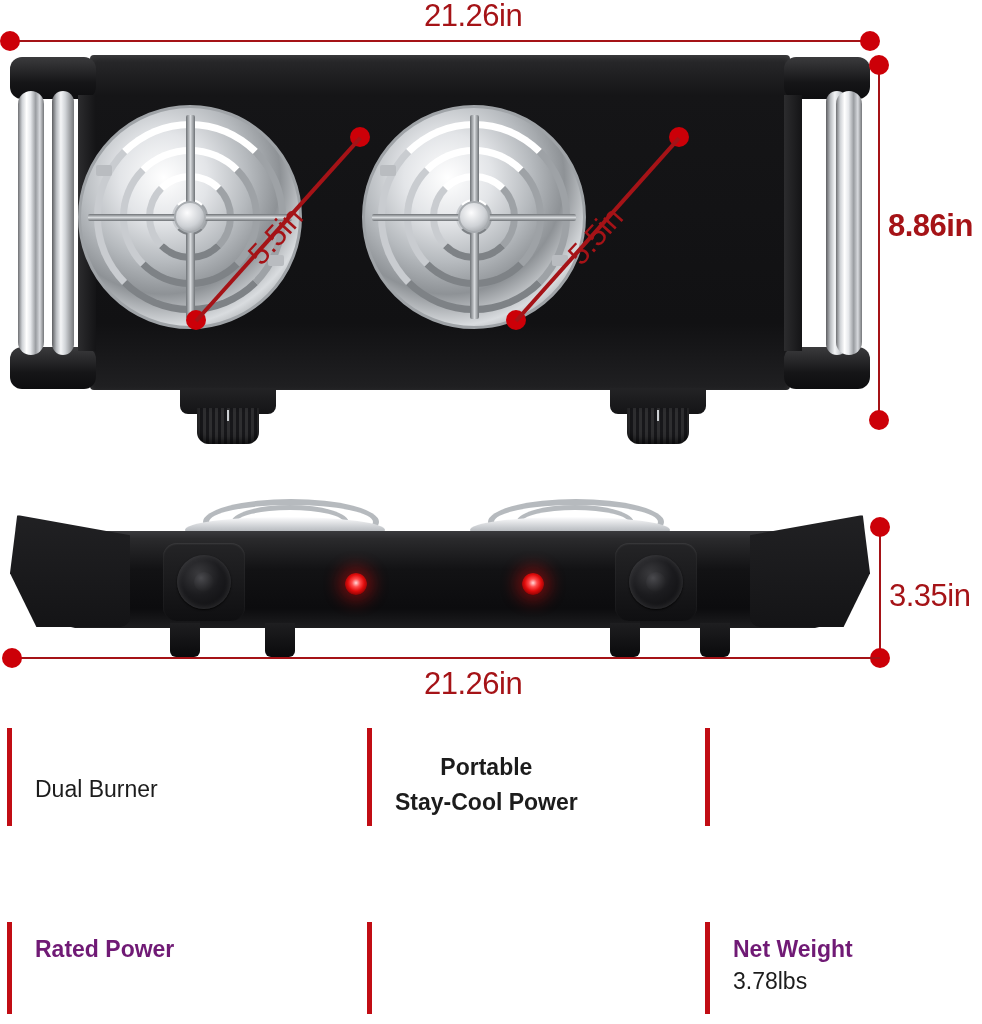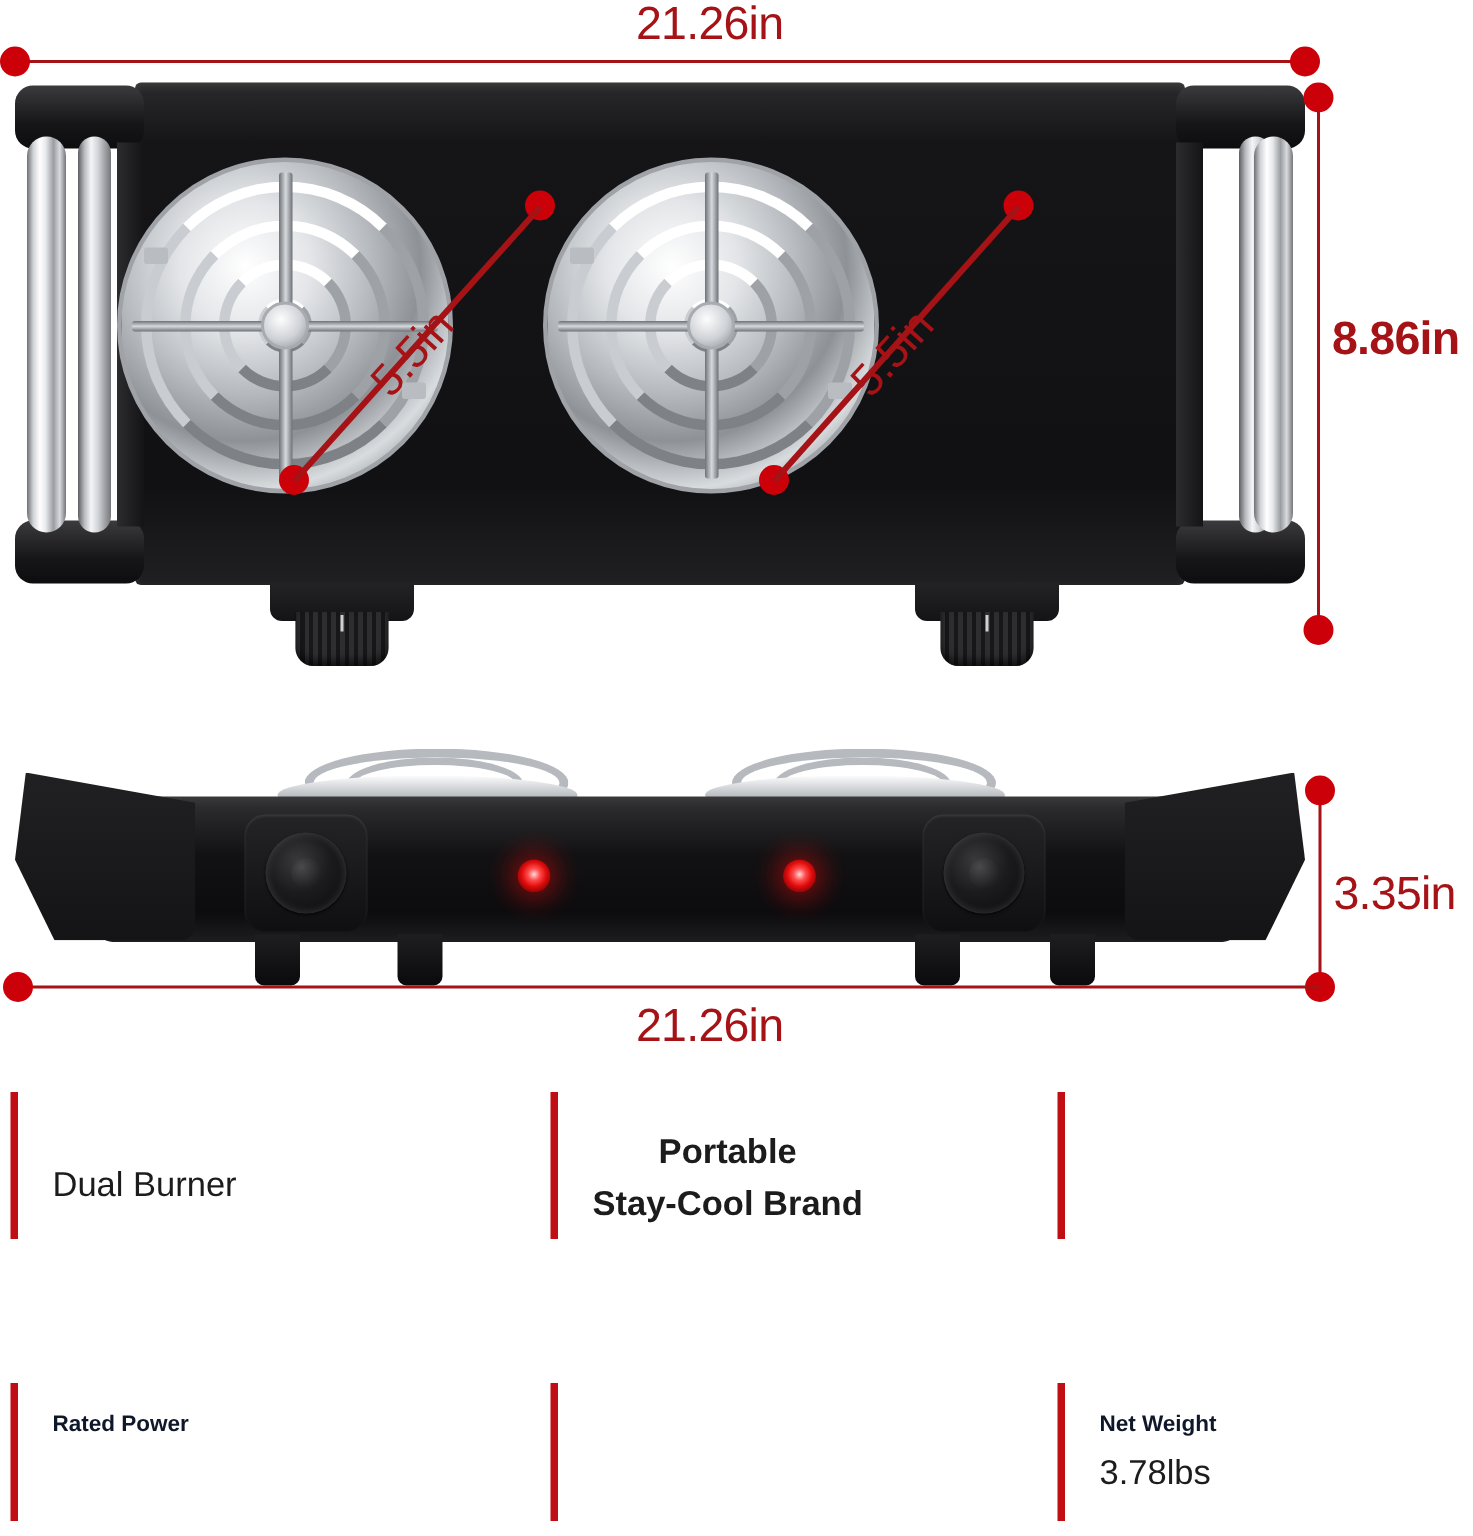--- a/index.html
+++ b/index.html
@@ -359,23 +359,23 @@
   .cell .text {
     position: absolute;
   }
   .feature-line {
     font-size: 23px;
     line-height: 35px;
     color: #1c1c1c;
     white-space: nowrap;
   }
   .spec-title {
-    font-size: 15px;
+    font-size: 23px;
     font-weight: bold;
-    color: #0f172a;
+    color: #701a75;
     line-height: 31px;
     white-space: nowrap;
   }
   .spec-value {
     font-size: 23px;
     font-weight: normal;
     color: #1c1c1c;
     line-height: 33px;
     white-space: nowrap;
   }
@@ -514,21 +514,21 @@
       <div class="bar" style="height:98px;"></div>
       <div class="text" style="left:28px; top:44px;">
         <div class="feature-line">Dual Burner</div>
       </div>
     </div>
 
     <div class="cell" style="left:367px; width:340px; height:100px;font-weight:bold;">
       <div class="bar" style="height:98px;"></div>
       <div class="text" style="left:28px; top:22px;">
         <div class="feature-line">Portable</div>
-        <div class="feature-line">Stay-Cool Brand</div>
+        <div class="feature-line">Stay-Cool Power</div>
       </div>
     </div>
 
     <div class="cell" style="left:705px; width:280px; height:100px;">
       <div class="bar" style="height:98px;"></div>
     </div>
   </div>
 
   <div class="row" style="top:922px; height:95px;">
 

